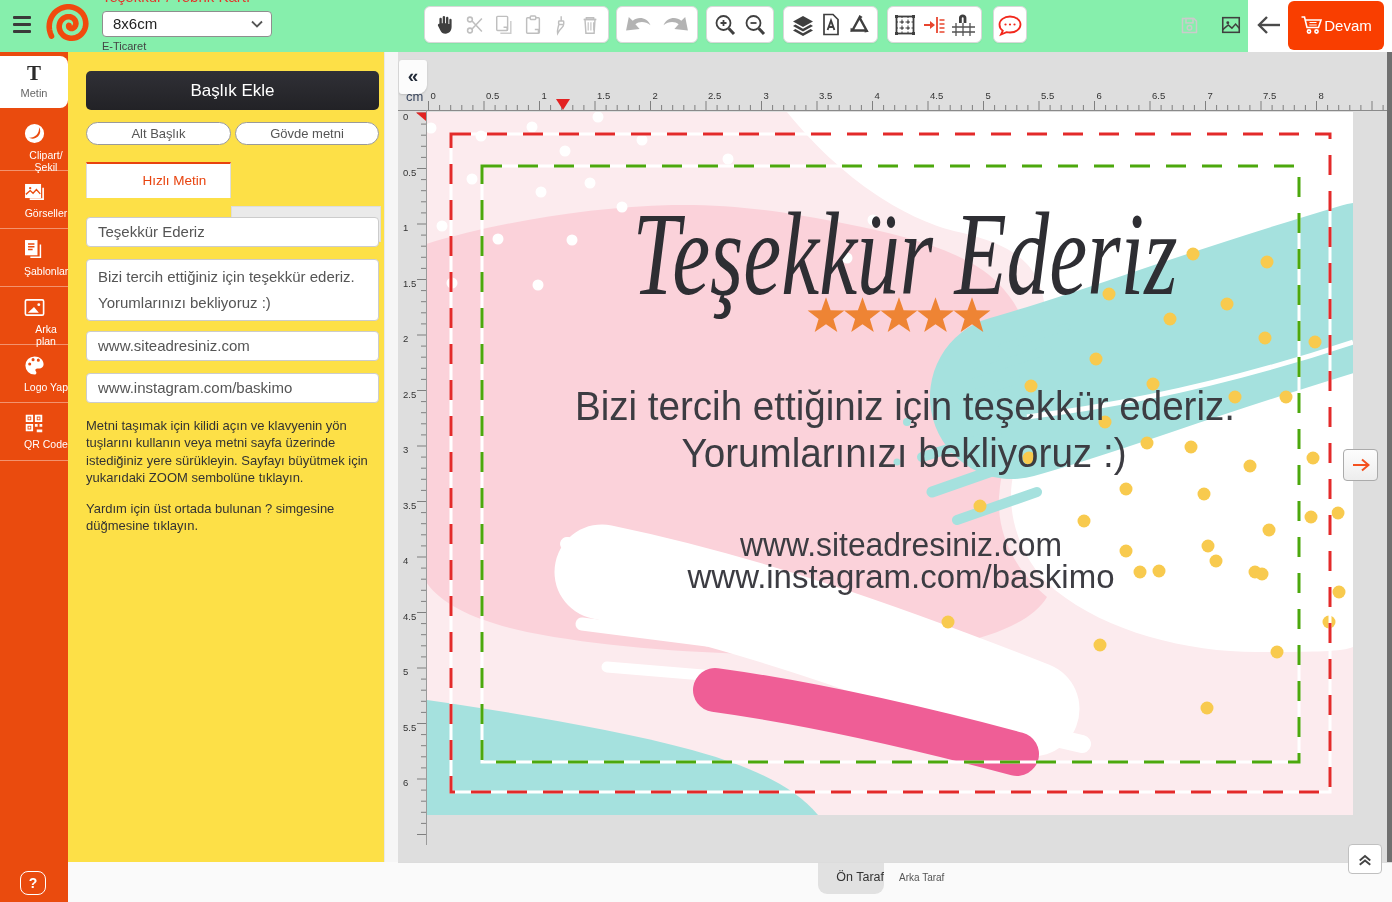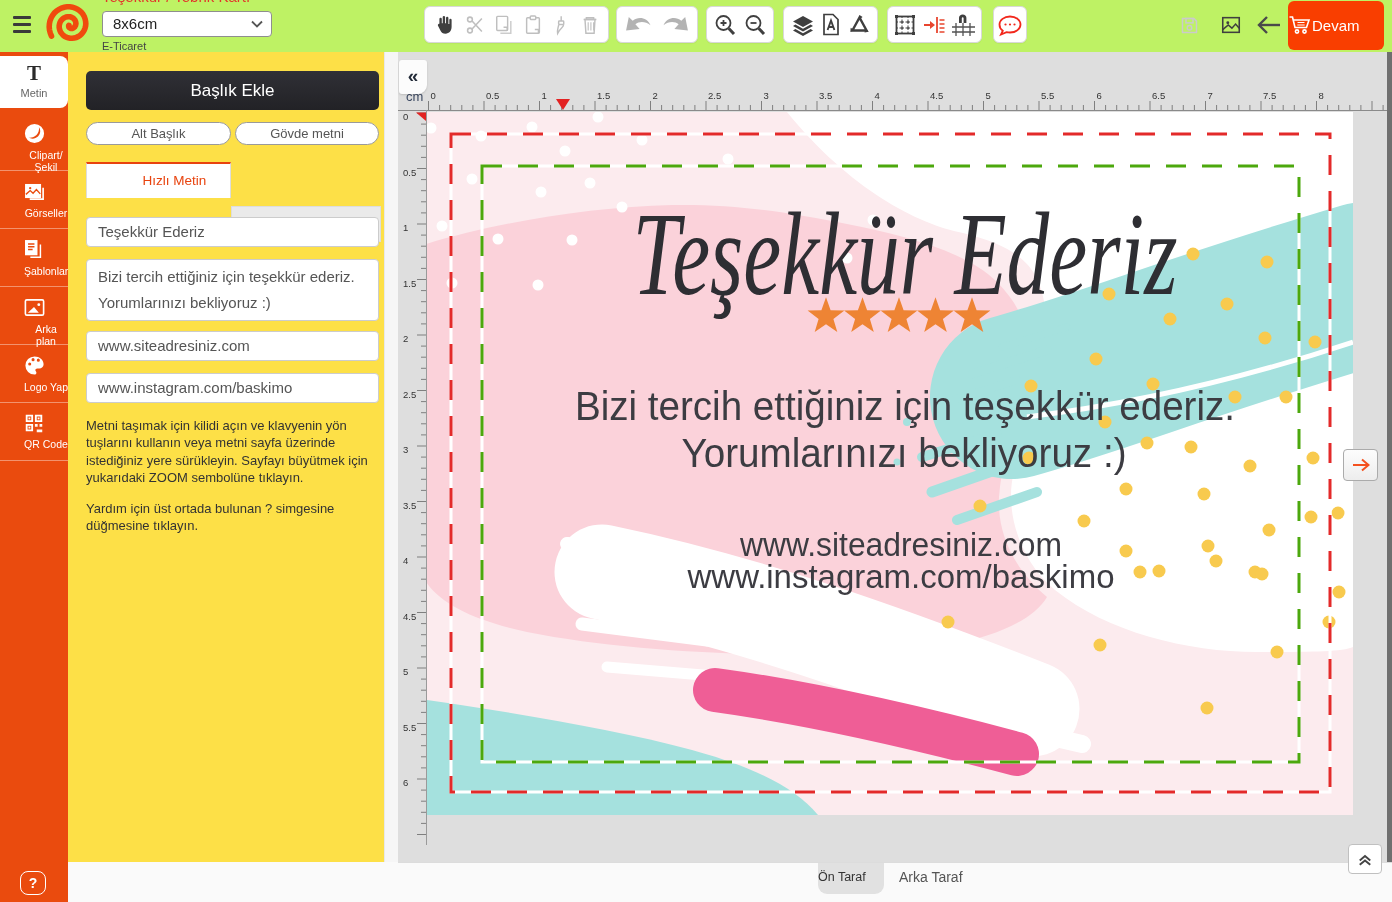--- a/index.html
+++ b/index.html
@@ -1,28 +1,28 @@
 <!DOCTYPE html>
 <html><head><meta charset="utf-8"><style>
 * { margin:0; padding:0; box-sizing:border-box; }
 html,body { width:1392px; height:902px; overflow:hidden; font-family:"Liberation Sans", sans-serif; background:#fff; }
 .abs { position:absolute; }
-#header { position:absolute; left:0; top:0; width:1392px; height:52px; background:#bef264; z-index:5; }
+#header { position:absolute; left:0; top:0; width:1248px; height:52px; background:#86efac; z-index:5; }
 #burger { position:absolute; left:13px; top:16px; width:18px; height:17px; }
 #burger div { height:3px; background:#3a3a3a; margin-bottom:4px; border-radius:1px; }
 #title { position:absolute; left:102px; top:-12px; color:#E2362B; font-size:15px; white-space:nowrap; }
 #select { position:absolute; left:102px; top:11px; width:170px; height:26px; border:1px solid #8e8e8e; border-radius:4px; background:#fff; font-size:15px; color:#222; line-height:24px; padding-left:10px; }
 #select svg { position:absolute; right:8px; top:8px; }
 #eticaret { position:absolute; left:102px; top:40px; font-size:11px; color:#444; }
 .tbox { position:absolute; top:6px; height:37px; background:#fff; border:1px solid #d8d8d8; border-radius:6px; display:flex; align-items:center; justify-content:space-evenly; box-shadow:0 1px 1px rgba(0,0,0,.04); }
 .ti { display:flex; align-items:center; justify-content:center; }
 #saveic { position:absolute; left:1179px; top:15px; }
 #imgic { position:absolute; left:1220px; top:14px; }
 #backic { position:absolute; left:1256px; top:13px; }
-#devam { position:absolute; left:1288px; top:1px; width:96px; height:49px; background:#F93E00; border-radius:6px; color:#fff; display:flex; align-items:center; font-size:15px; }
+#devam { position:absolute; left:1288px; top:1px; width:96px; height:49px; background:#F93E00; border-radius:6px; color:#fff; display:flex; align-items:center; justify-content:center; font-size:15px; }
 #sidebar { position:absolute; left:0; top:52px; width:68px; height:850px; background:#EA4B0E; z-index:4; }
 .stile { position:absolute; left:0; top:4px; width:68px; height:52px; background:#fff; border-radius:0 8px 8px 0; text-align:center; }
 .stT { font-family:"Liberation Serif", serif; font-size:21px; font-weight:bold; color:#2b2b2b; margin-top:5px; }
 .stM { font-size:11px; color:#666; margin-top:1px; }
 .sitem { position:absolute; left:0; width:68px; text-align:center; }
 .slab { font-size:10.5px; color:#fff; margin-top:0px;padding-left:24px; }
 .ssep { position:absolute; left:0px; width:68px; height:1px; background:rgba(255,255,255,.4); }
 .qbtn { position:absolute; left:20px; top:819px; width:26px; height:24px; background:none; border:1.5px solid #fff; border-radius:8px; color:#fff; font-weight:bold; font-size:14px; text-align:center; line-height:22px; }
 #panel { position:absolute; left:68px; top:52px; width:316px; height:850px; background:#fde047; z-index:3; }
 #ptrack { position:absolute; left:384px; top:52px; width:14px; height:850px; background:#f6f6f6; border-left:1px solid #e8e8e8; z-index:3; }
@@ -31,22 +31,22 @@
 .tab { position:absolute; top:110px; height:36px; font-size:13.5px; text-align:center; line-height:34px; }
 .input { position:absolute; left:18px; width:293px; border:1px solid #ccc; border-radius:4px; background:#fff; font-size:15px; color:#555; padding-left:11px; }
 .help { position:absolute; left:18px; width:296px; font-size:13px; color:#333; line-height:17.3px; }
 #canvas { position:absolute; left:398px; top:52px; width:994px; height:810px; background:#DEDEDE; }
 #collapse { position:absolute; left:399px; top:60px; width:28px; height:34px; background:#fcfcfc; border-radius:3px 3px 9px 3px; box-shadow:0 1px 2px rgba(0,0,0,.15); text-align:center; font-size:19px; font-weight:bold; color:#222b38; line-height:32px; z-index:2; }
 #rightbtn { position:absolute; left:1343px; top:449px; width:35px; height:32px; background:linear-gradient(#fdfdfd,#ededed); border:1px solid #ababab; border-radius:4px; text-align:center; z-index:2; }
 #rightbtn svg { margin-top:7px; }
 #upbtn { position:absolute; left:1348px; top:844px; width:34px; height:30px; background:#fff; border:1px solid #c0c0c0; border-radius:4px; text-align:center; z-index:6; }
 #vscroll { position:absolute; left:1387px; top:52px; width:5px; height:810px; background:#6f6f6f; }
 #bottombar { position:absolute; left:68px; top:862px; width:1324px; height:40px; background:#fafafa; z-index:5; }
-#ontab { position:absolute; left:750px; top:1px; width:66px; height:31px; background:#e1e1e1; border-radius:0 0 9px 9px; font-size:12.5px; color:#333; text-align:left; line-height:29px; }
-#arkatab { position:absolute; left:831px; top:1px; font-size:14px; color:#555; line-height:29px; }
+#ontab { position:absolute; left:750px; top:1px; width:66px; height:31px; background:#e1e1e1; border-radius:0 0 9px 9px; font-size:12.5px; color:#333; text-align:right; line-height:29px; }
+#arkatab { position:absolute; left:831px; top:1px; font-size:10px; color:#555; line-height:29px; }
 </style></head>
 <body>
 <div id="canvas"></div>
 <svg class="abs" style="left:0;top:0" width="1392" height="902">
 <g stroke="#7f7f7f" stroke-width="1">
       <line x1="428.5" y1="101" x2="428.5" y2="110"></line>
       <line x1="439.6" y1="105" x2="439.6" y2="110"></line>
       <line x1="450.7" y1="105" x2="450.7" y2="110"></line>
       <line x1="461.8" y1="105" x2="461.8" y2="110"></line>
       <line x1="472.9" y1="105" x2="472.9" y2="110"></line>

